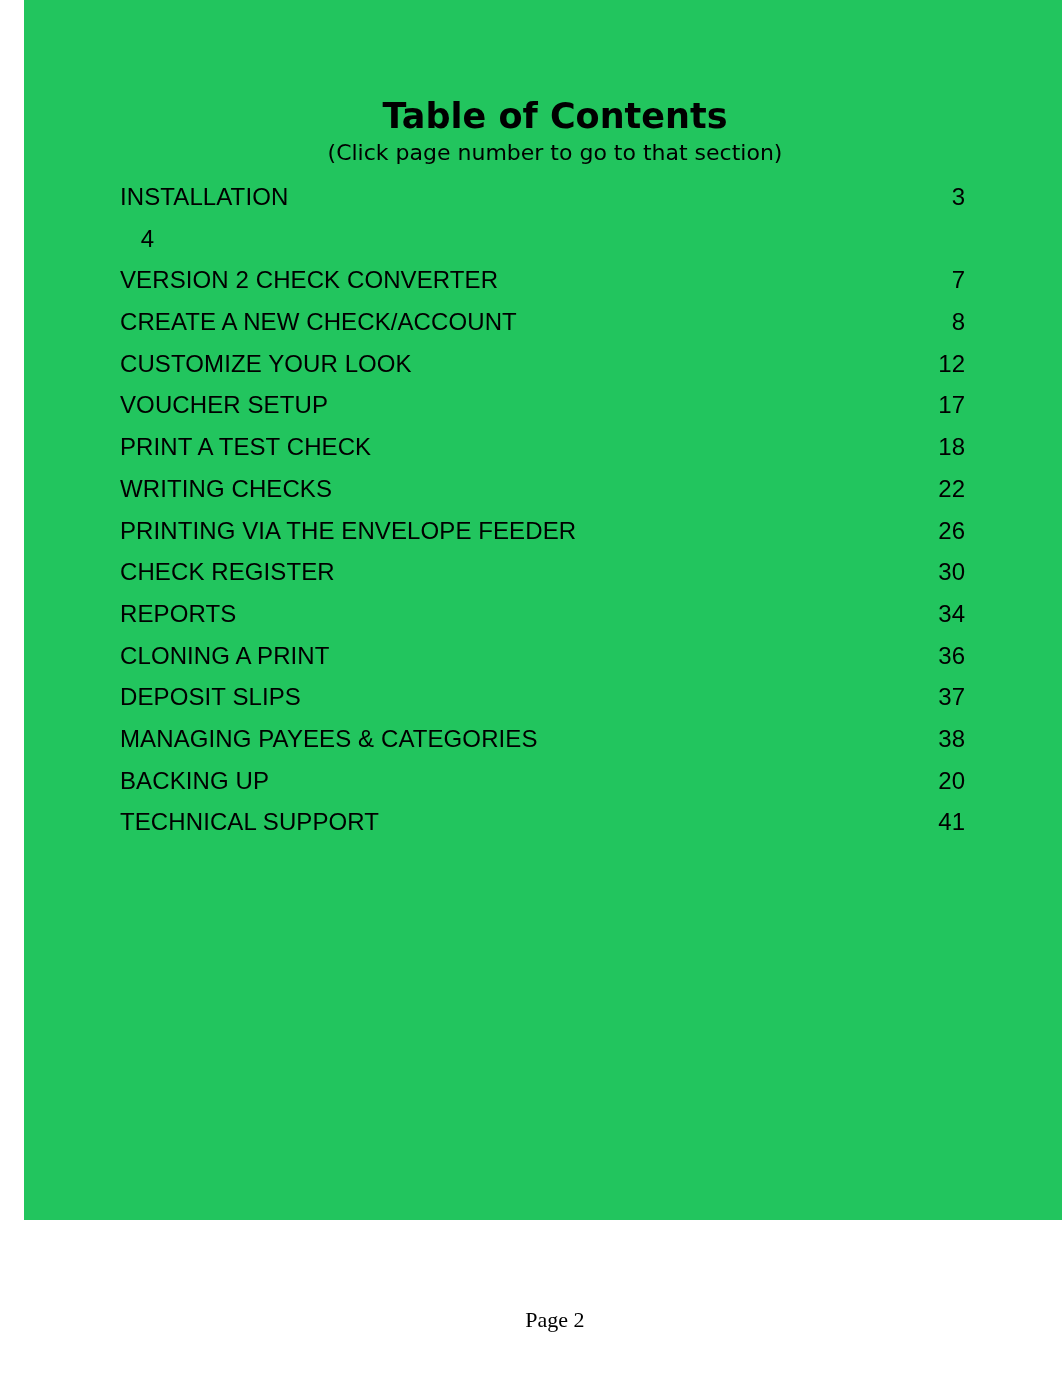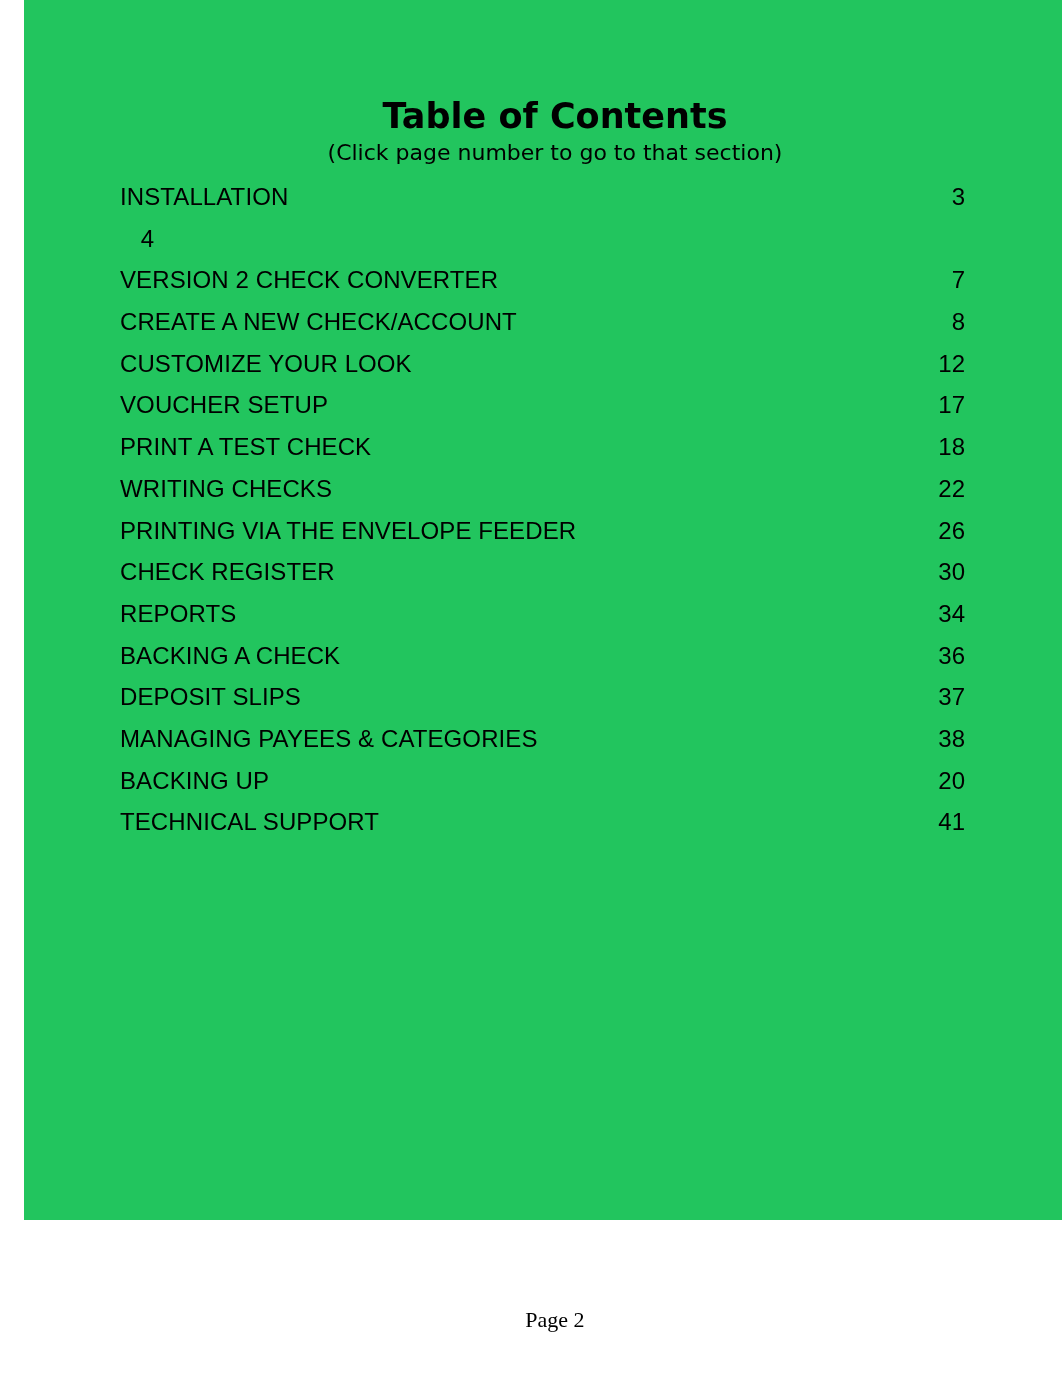--- a/index.html
+++ b/index.html
@@ -171,21 +171,21 @@
       <span class="toc-entry-title">CHECK REGISTER</span>
       <span class="toc-entry-page">30</span>
     </div>
 
     <div class="toc-entry">
       <span class="toc-entry-title">REPORTS</span>
       <span class="toc-entry-page">34</span>
     </div>
 
     <div class="toc-entry">
-      <span class="toc-entry-title">BACKING A CHECK</span>
+      <span class="toc-entry-title">CLONING A PRINT</span>
       <span class="toc-entry-page">36</span>
     </div>
 
     <div class="toc-entry">
       <span class="toc-entry-title">DEPOSIT SLIPS</span>
       <span class="toc-entry-page">37</span>
     </div>
 
     <div class="toc-entry">
       <span class="toc-entry-title">MANAGING PAYEES &amp; CATEGORIES</span>

